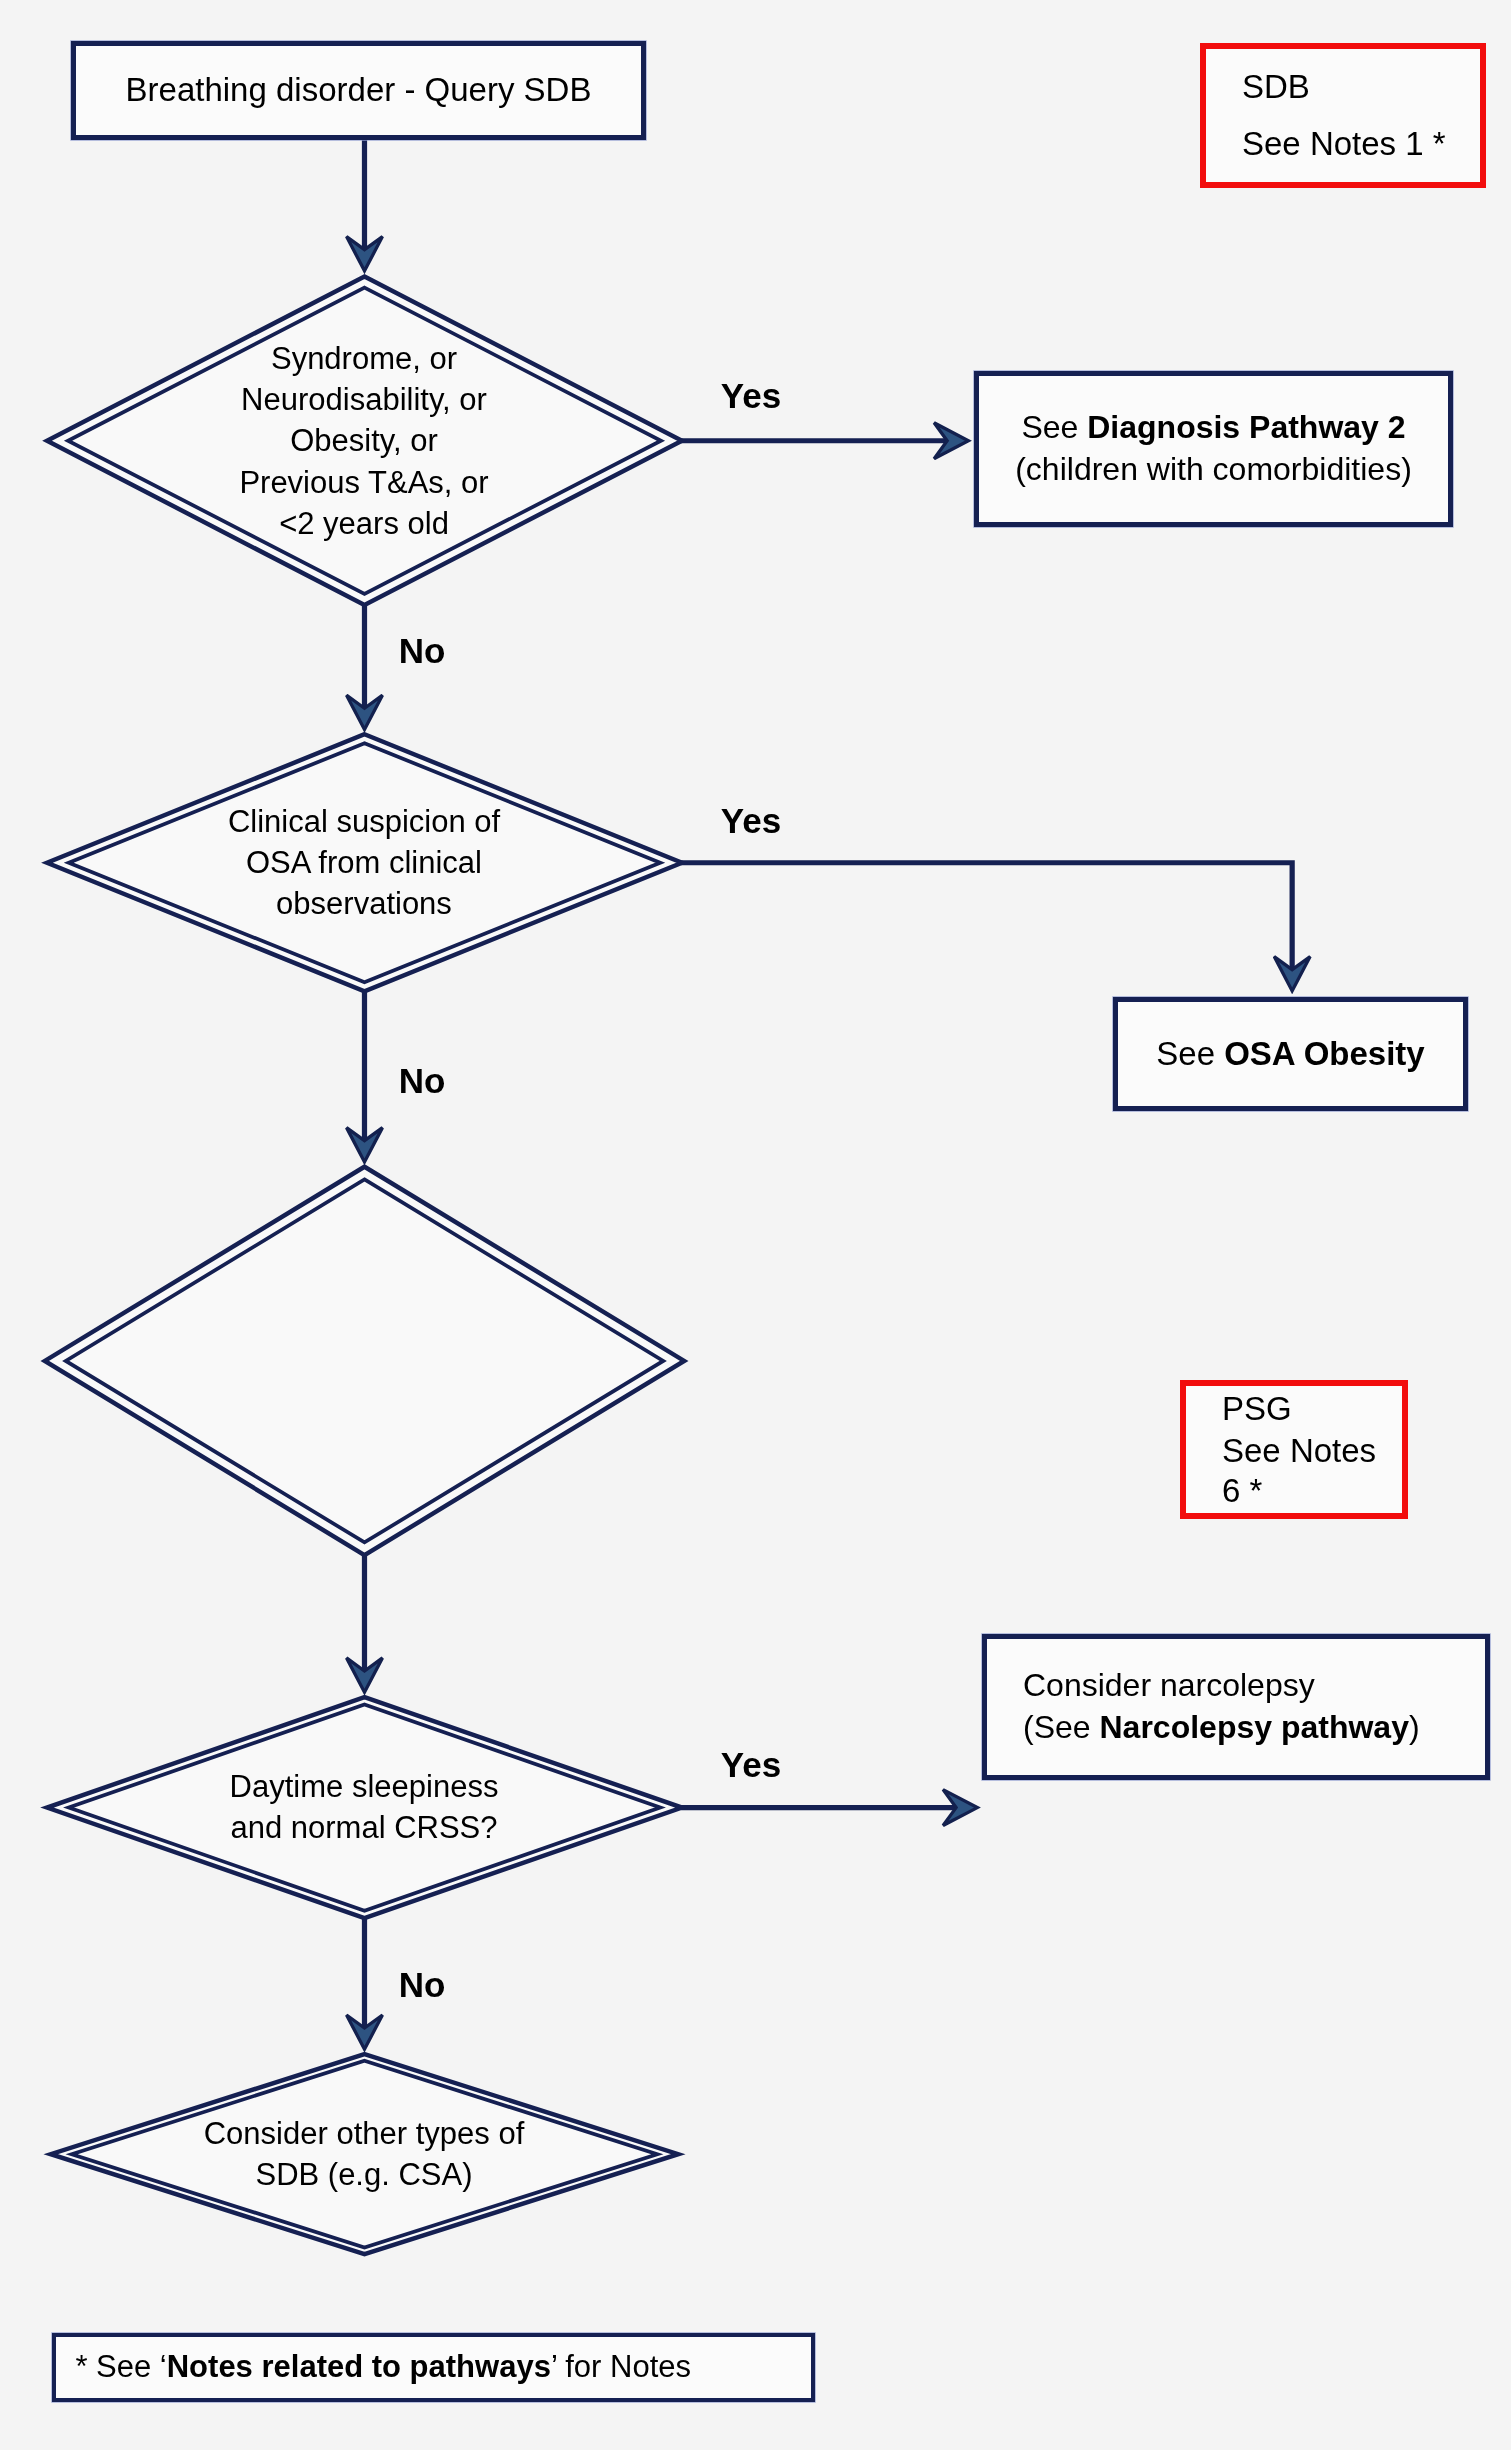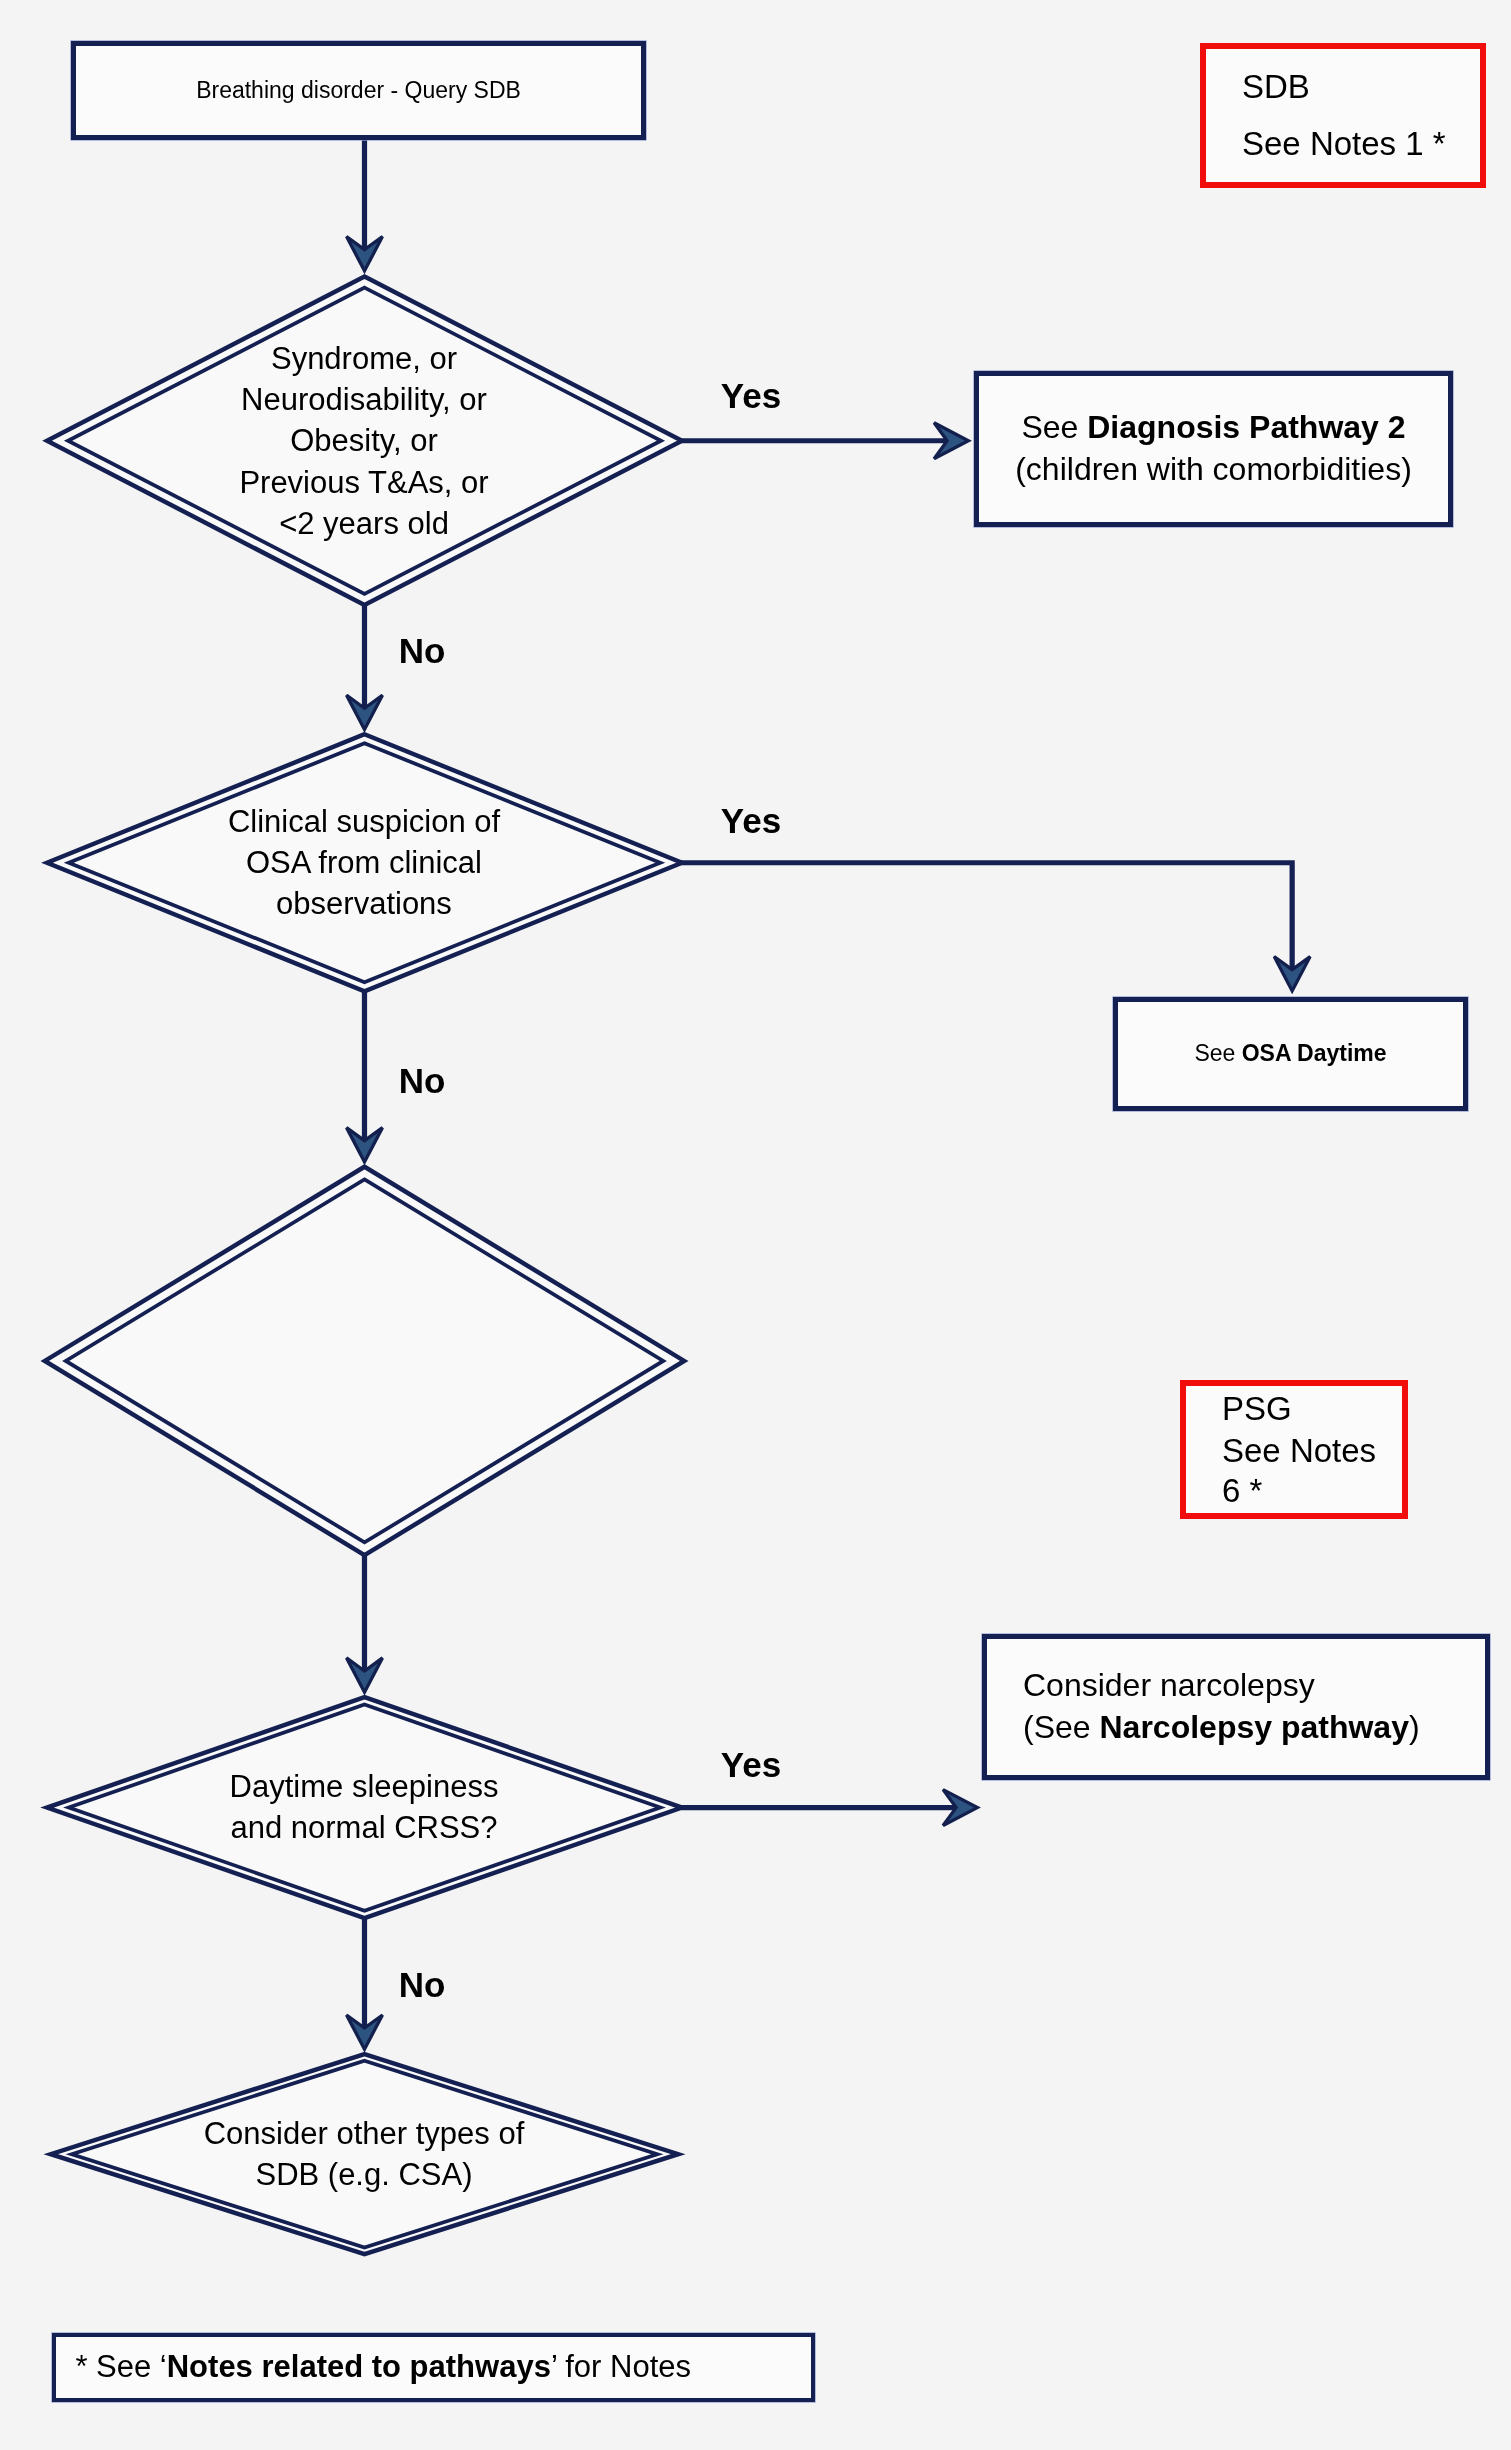--- a/index.html
+++ b/index.html
@@ -16,21 +16,21 @@
     background: #f4f4f4;
   }
   #connector-layer {
     position: absolute; left: 0; top: 0;
     width: 1511px; height: 2450px;
   }
   .box {
     position: absolute; box-sizing: border-box;
     border: 5.2px solid #152052; background: #fbfbfb;
     display: flex; align-items: center; justify-content: center;
-    text-align: center; font-size: 23px; line-height: 1.3;
+    text-align: center; font-size: 33px; line-height: 1.3;
     box-shadow: 0 0 0 0.7px rgba(45,70,170,0.45);
   }
   .box.left-align {
     justify-content: flex-start; text-align: left;
   }
   .redbox {
     position: absolute; box-sizing: border-box;
     border: 6.7px solid #f20d0d; background: #fbfbfb;
     display: flex; flex-direction: column; justify-content: space-evenly;
     align-items: flex-start; padding-left: 36px;
@@ -128,21 +128,21 @@
 
   <div class="box" style="left:974px; top:371px; width:479px; height:156px; font-size:32px;">
     <span class="multiline">
       <span>See </span><b>Diagnosis Pathway 2</b><br>
       <span>(children with comorbidities)</span>
     </span>
   </div>
 
   <div class="box" style="left:1113px; top:997px; width:355px; height:114px;">
     <span>
-      <span>See </span><b>OSA Daytime</b>
+      <span>See </span><b>OSA Obesity</b>
     </span>
   </div>
 
 
   <div class="redbox" style="left:1180px; top:1380px; width:228px; height:139px;">
     <span>PSG</span>
     <span>See Notes 6 *</span>
   </div>
 
   <div class="box left-align" style="left:982px; top:1634px; width:508px; height:146px; font-size:32px; padding-left:36px;">

